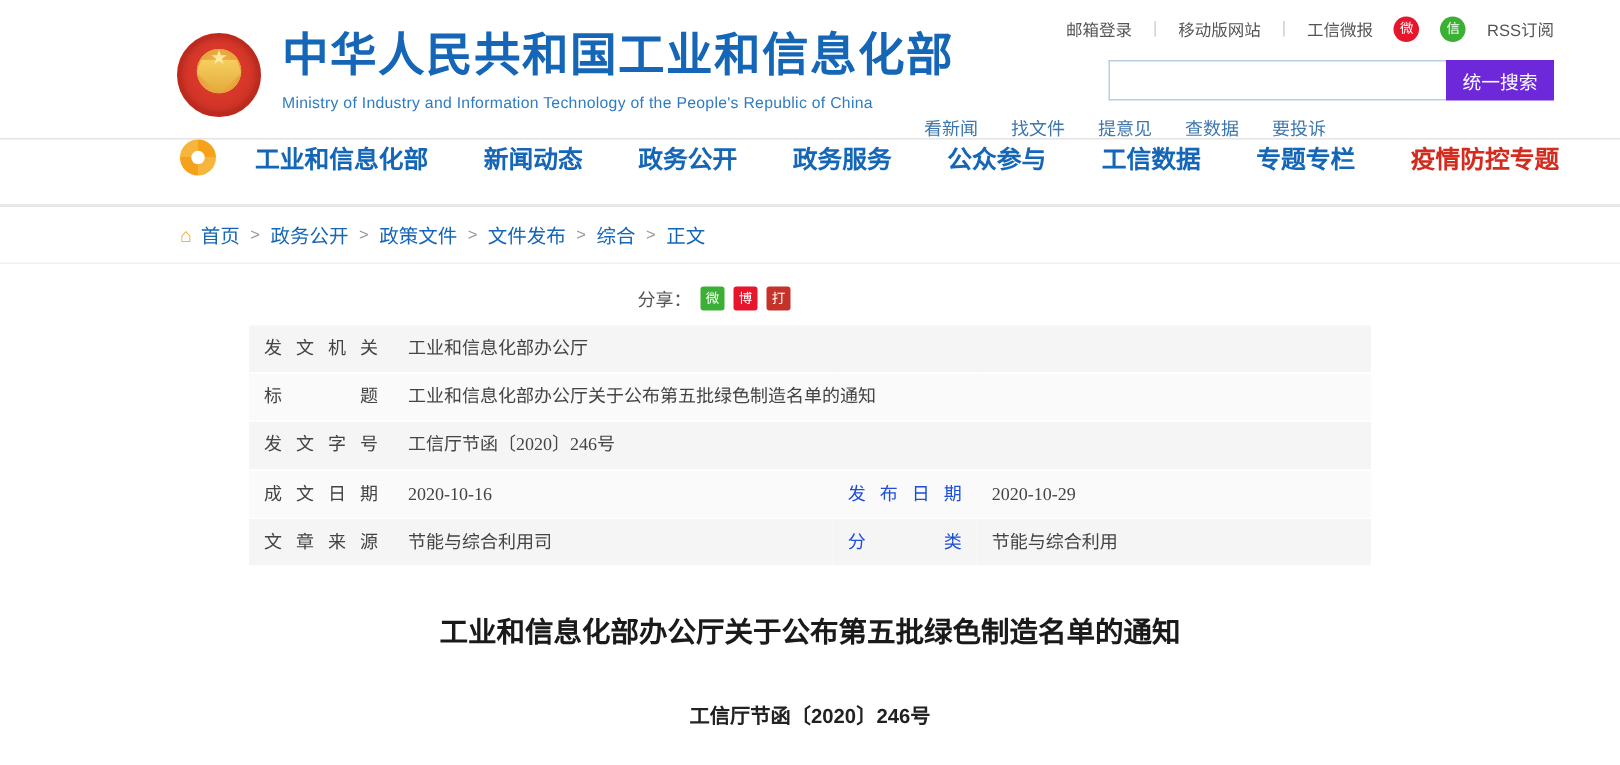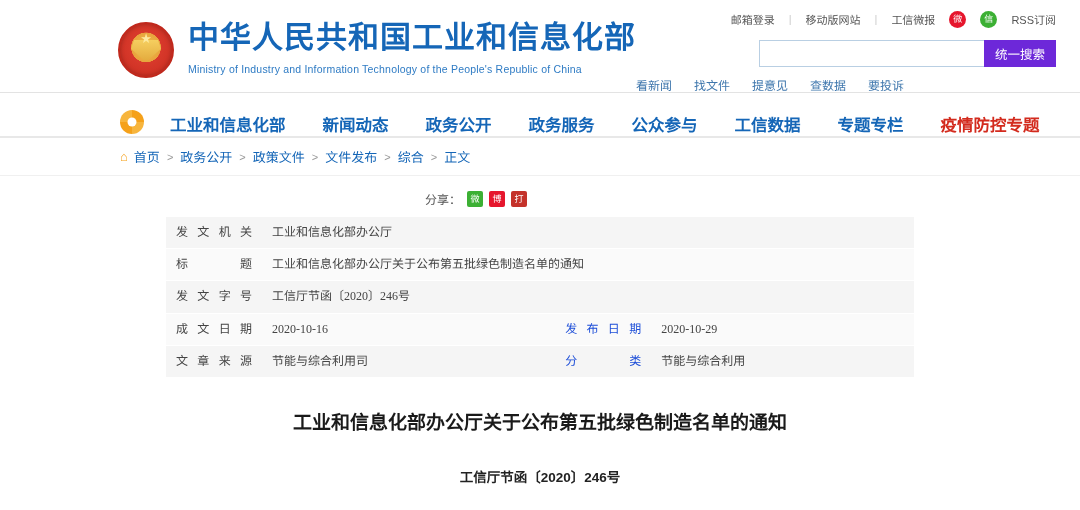--- a/index.html
+++ b/index.html
@@ -67,21 +67,21 @@
   .title-en {
     font-size: 10.5px;
     color: #2e7bc4;
     letter-spacing: .2px;
     margin-top: 5px;
   }
 
   
   .util {
     position: absolute;
-    right: 24px;
+    right: 44px;
     top: 8px;
     width: 420px;
   }
   .util-links {
     display: flex;
     align-items: center;
     justify-content: flex-end;
     gap: 14px;
     font-size: 11px;
     color: #555;
@@ -133,21 +133,21 @@
     color: #3f77ad;
   }
   .sub-links a { color: #3f77ad; text-decoration: none; }
 
   
   .nav {
     height: 46px;
     border-top: 1px solid #e3e3e3;
     border-bottom: 2px solid #e8e8e8;
     display: flex;
-    align-items: flex-end;
+    align-items: flex-start;
     padding-left: 120px;
     background: #fff;
   }
   .nav-logo {
     width: 26px; height: 26px;
     margin-right: 24px;
     position: relative;
     flex: none;
   }
   .nav-logo .gear {

